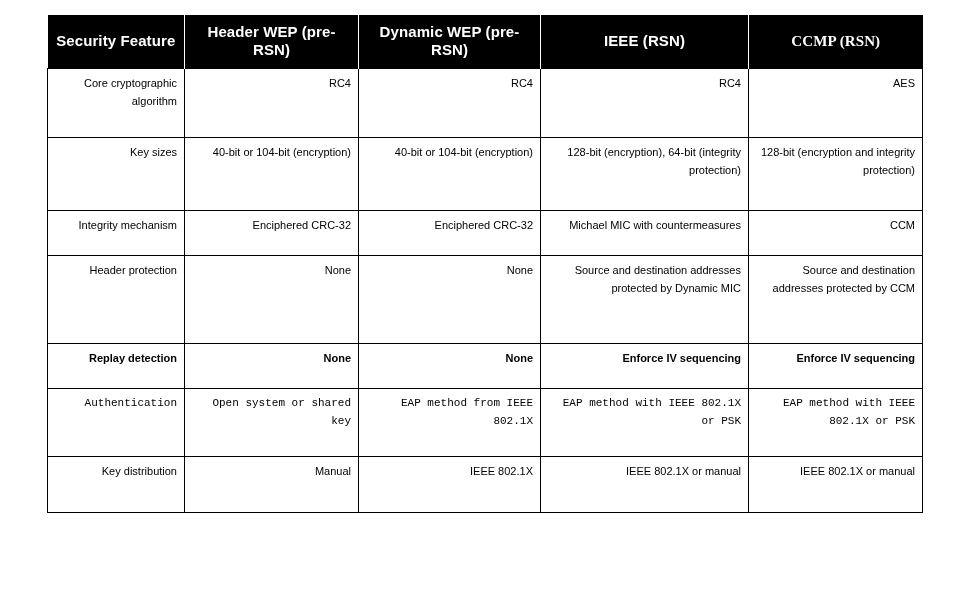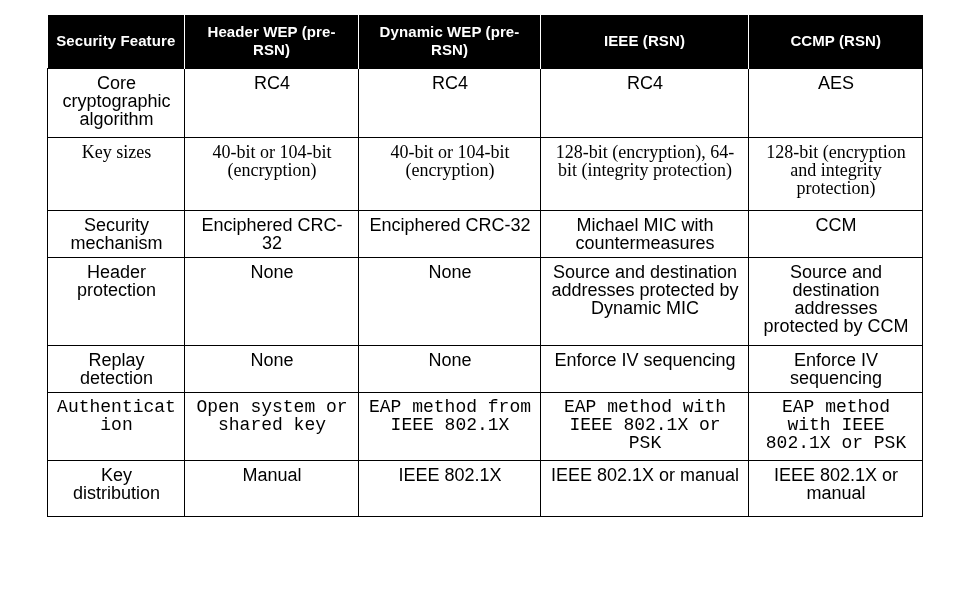--- a/index.html
+++ b/index.html
@@ -53,42 +53,43 @@
     text-align: center;
     vertical-align: middle;
     padding: 7px 6px 8px 6px;
     height: 38px;
     border: none;
     border-right: 1px solid #ffffff;
     letter-spacing: 0.1px;
   }
   #comparison-table thead th:last-child {
     border-right: none;
+    font-family: Liberation Serif, serif;
   }
 
   
   #comparison-table tbody td {
     border: 1px solid #000000;
     padding: 5px 7px 5px 8px;
-    font-size: 18px;
+    font-size: 11px;
     line-height: 18px;
     color: #000000;
-    text-align: center;
+    text-align: right;
     vertical-align: top;
     background: #ffffff;
     word-wrap: break-word;
   }
 
   
   tr.r0 td { height: 58px; }
-  tr.r1 td { height: 62px; font-family: Liberation Serif, serif; }
+  tr.r1 td { height: 62px; }
   tr.r2 td { height: 81px; }
   tr.r3 td { height: 34px; }
   tr.r4 td { height: 77px; }
-  tr.r5 td { height: 34px; }
+  tr.r5 td { height: 34px; font-weight: bold; }
   tr.r6 td { height: 57px; font-family: Liberation Mono, monospace; }
   tr.r7 td { height: 45px; }
 </style>
 </head>
 <body>
 
 <div id="page">
 
   <table id="comparison-table">
     <colgroup>
@@ -116,21 +117,21 @@
         <td>AES</td>
       </tr>
       <tr class="r1">
         <td>Key sizes</td>
         <td>40-bit or 104-bit (encryption)</td>
         <td>40-bit or 104-bit (encryption)</td>
         <td>128-bit (encryption), 64-bit (integrity protection)</td>
         <td>128-bit (encryption and integrity protection)</td>
       </tr>
       <tr class="r3">
-        <td>Security mechanism</td>
+        <td>Integrity mechanism</td>
         <td>Enciphered CRC-32</td>
         <td>Enciphered CRC-32</td>
         <td>Michael MIC with countermeasures</td>
         <td>CCM</td>
       </tr>
       <tr class="r4">
         <td>Header protection</td>
         <td>None</td>
         <td>None</td>
         <td>Source and destination addresses protected by Dynamic MIC</td>

